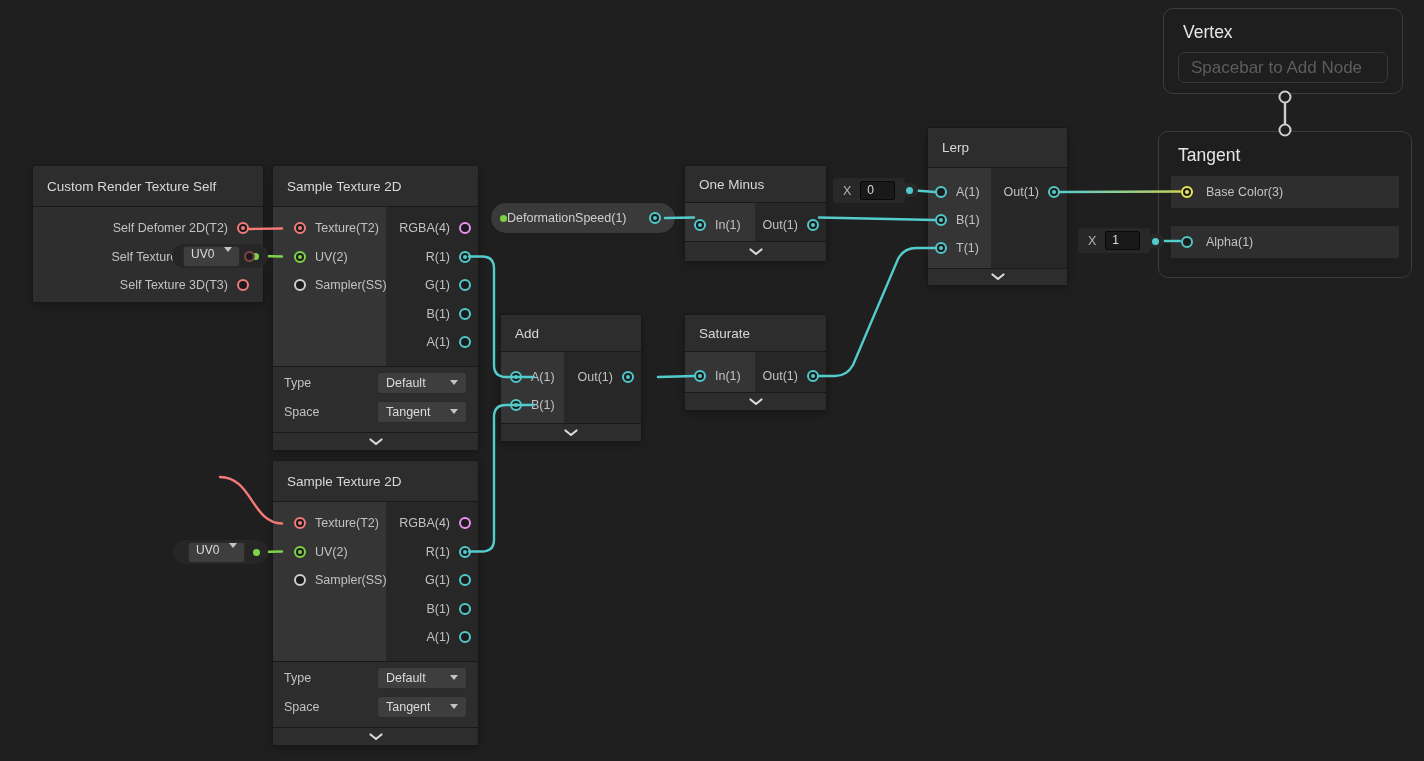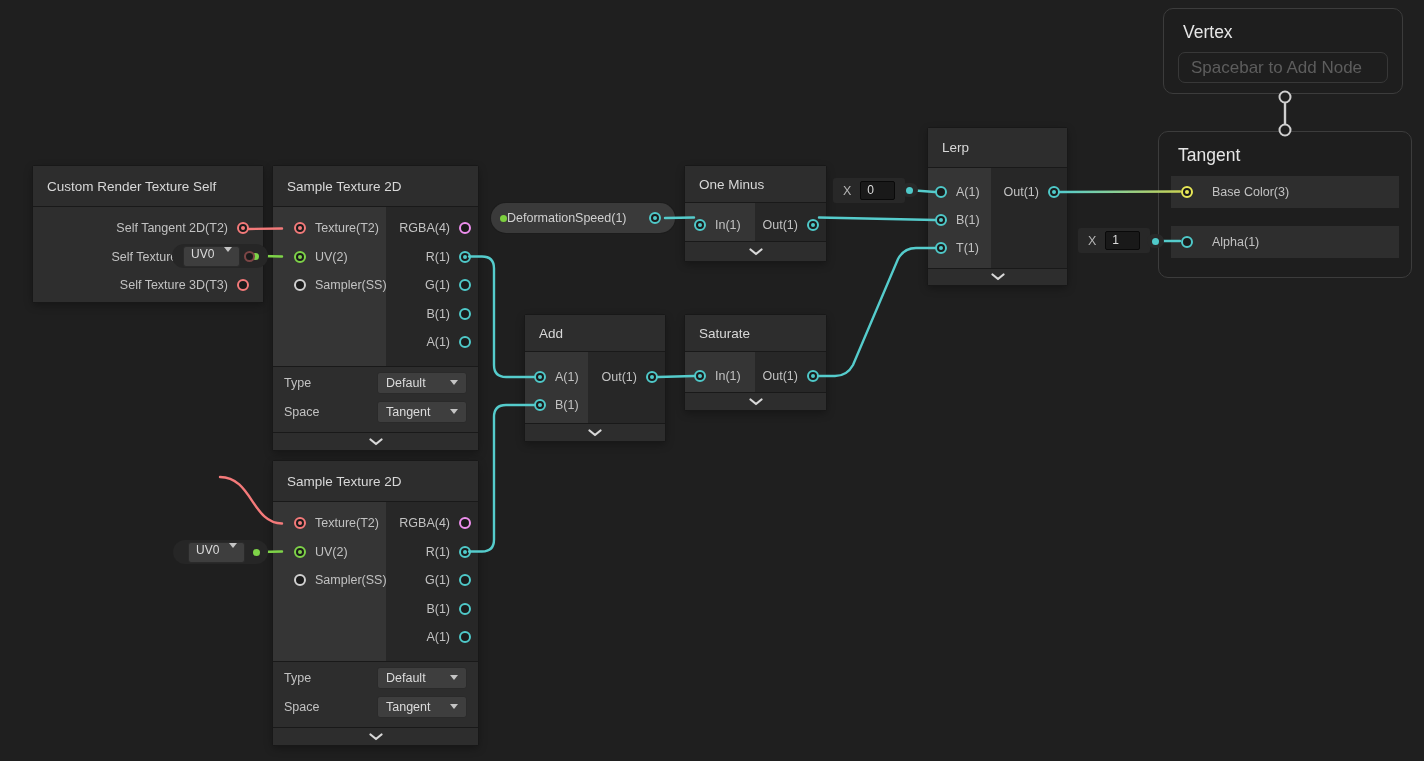--- a/index.html
+++ b/index.html
@@ -53,21 +53,21 @@
 
   
   .prop-pill{position:absolute;z-index:2;height:30px;background:var(--pill-bg);border-radius:15px;display:flex;align-items:center;padding:0 14px 0 9px;font-size:12.5px;color:#d0d0d0;box-shadow:0 0 0 1px #1c1c1c}
   .prop-dot{width:7px;height:7px;border-radius:50%;background:var(--prop-dot);flex:none}
   .prop-pill .port{margin-left:auto}
 
   
   .context-node{position:absolute;z-index:1;background:var(--context-bg);border:1px solid var(--context-border);border-radius:10px}
   .ctx-title{padding:13px 0 0 19px;font-size:17.5px;color:var(--big-title)}
   .vertex-ph{margin:9px 14px 0 14px;height:31px;border:1px solid #383838;border-radius:7px;line-height:29px;padding-left:12px;font-size:17px;color:#5d5d5d}
-  .frag-row{position:absolute;left:12px;width:228px;height:32px;background:var(--row-bg);display:flex;align-items:center;gap:19px;padding-left:10px;font-size:12.5px;color:var(--label-text)}
+  .frag-row{position:absolute;left:12px;width:228px;height:32px;background:var(--row-bg);display:flex;align-items:center;gap:13px;padding-left:10px;font-size:12.5px;color:var(--label-text)}
 
   
   .uv-widget{position:absolute;z-index:6;height:24px;background:#262626;border-radius:12px;display:flex;align-items:center;padding-left:11px}
   .uv-dd{width:57px;height:21px;background:var(--dropdown-bg);border:1px solid #2a2a2a;border-radius:3px;display:flex;align-items:flex-start;padding:0 7px;font-size:12px;color:#dcdcdc}
   .ghost-ring{margin-left:4px}
   .stub-dot{width:7px;height:7px;border-radius:50%;flex:none}
   .sd-green{background:var(--port-green)} .sd-cyan{background:var(--port-cyan)}
   .x-widget{position:absolute;z-index:6;height:25px;background:#282828;border-radius:3px;display:flex;align-items:center;padding:0 10px;gap:9px;font-size:12.5px;color:#b4b4b4}
   .value-box{width:46px;height:19px;background:#191919;border:1px solid #090909;border-radius:2px;line-height:17px;padding-left:6px;color:#dcdcdc;font-size:12px}
   .stub-pill{position:absolute;z-index:6;width:17px;height:14px;background:#282828;border-radius:7px;display:flex;align-items:center;justify-content:center}
@@ -82,21 +82,21 @@
 </style>
 </head>
 <body>
 
 <div class="canvas">
 
   <div class="node" style="left:33px;top:166px;width:230px">
     <div class="n-title">Custom Render Texture Self</div>
     <div class="crts-body">
       <div class="row">
-        <span>Self Tangent 2D(T2)</span>
+        <span>Self Defomer 2D(T2)</span>
         <span class="port p-red connected"></span>
       </div>
       <div class="row">
         <span>Self Texture Cube(C)</span>
         <span class="port p-red"></span>
       </div>
       <div class="row">
         <span>Self Texture 3D(T3)</span>
         <span class="port p-red"></span>
       </div>
@@ -245,21 +245,21 @@
           </div>
       </div>
     </div>
     <div class="n-foot" style="height:20px">
         <svg width="14" height="8">
           <polyline points="1.5,1.5 7,6 12.5,1.5" stroke="#d8d8d8" stroke-width="2.2" fill="none" stroke-linecap="round" stroke-linejoin="round"></polyline>
         </svg>
       </div>
   </div>
 
-  <div class="node mnode" style="left:525px;top:315px;width:140px">
+  <div class="node mnode" style="left:501px;top:315px;width:140px">
     <div class="n-title">Add</div>
     <div class="n-body" style="height:71px">
       <div class="col-in" style="width:63px;padding-top:11px">
         <div class="m-row" style="padding-left:9px">
             <span class="port p-cyan connected"></span>
             <span>A(1)</span>
           </div>
         <div class="m-row" style="padding-left:9px">
             <span class="port p-cyan connected"></span>
             <span>B(1)</span>

